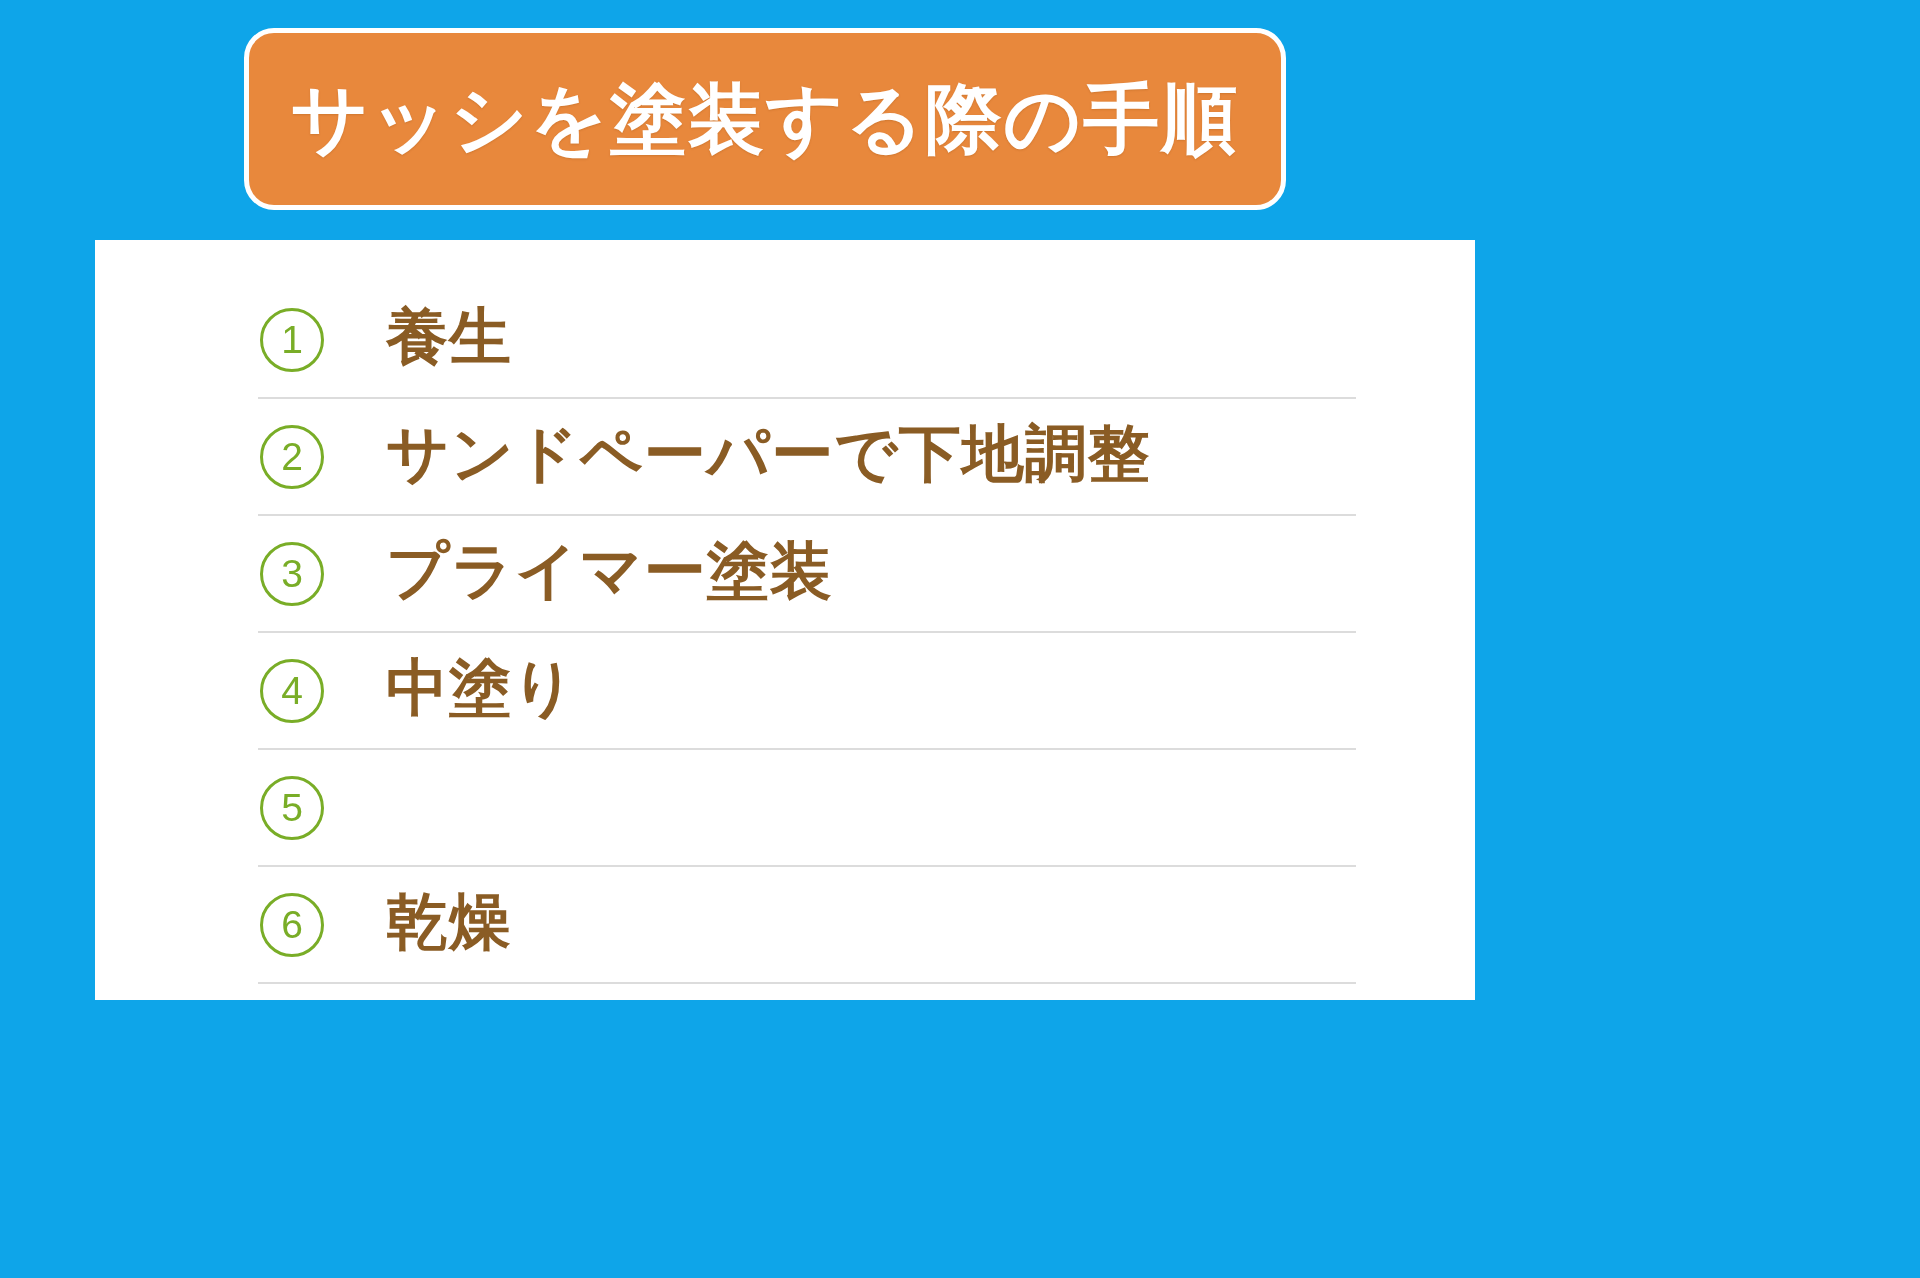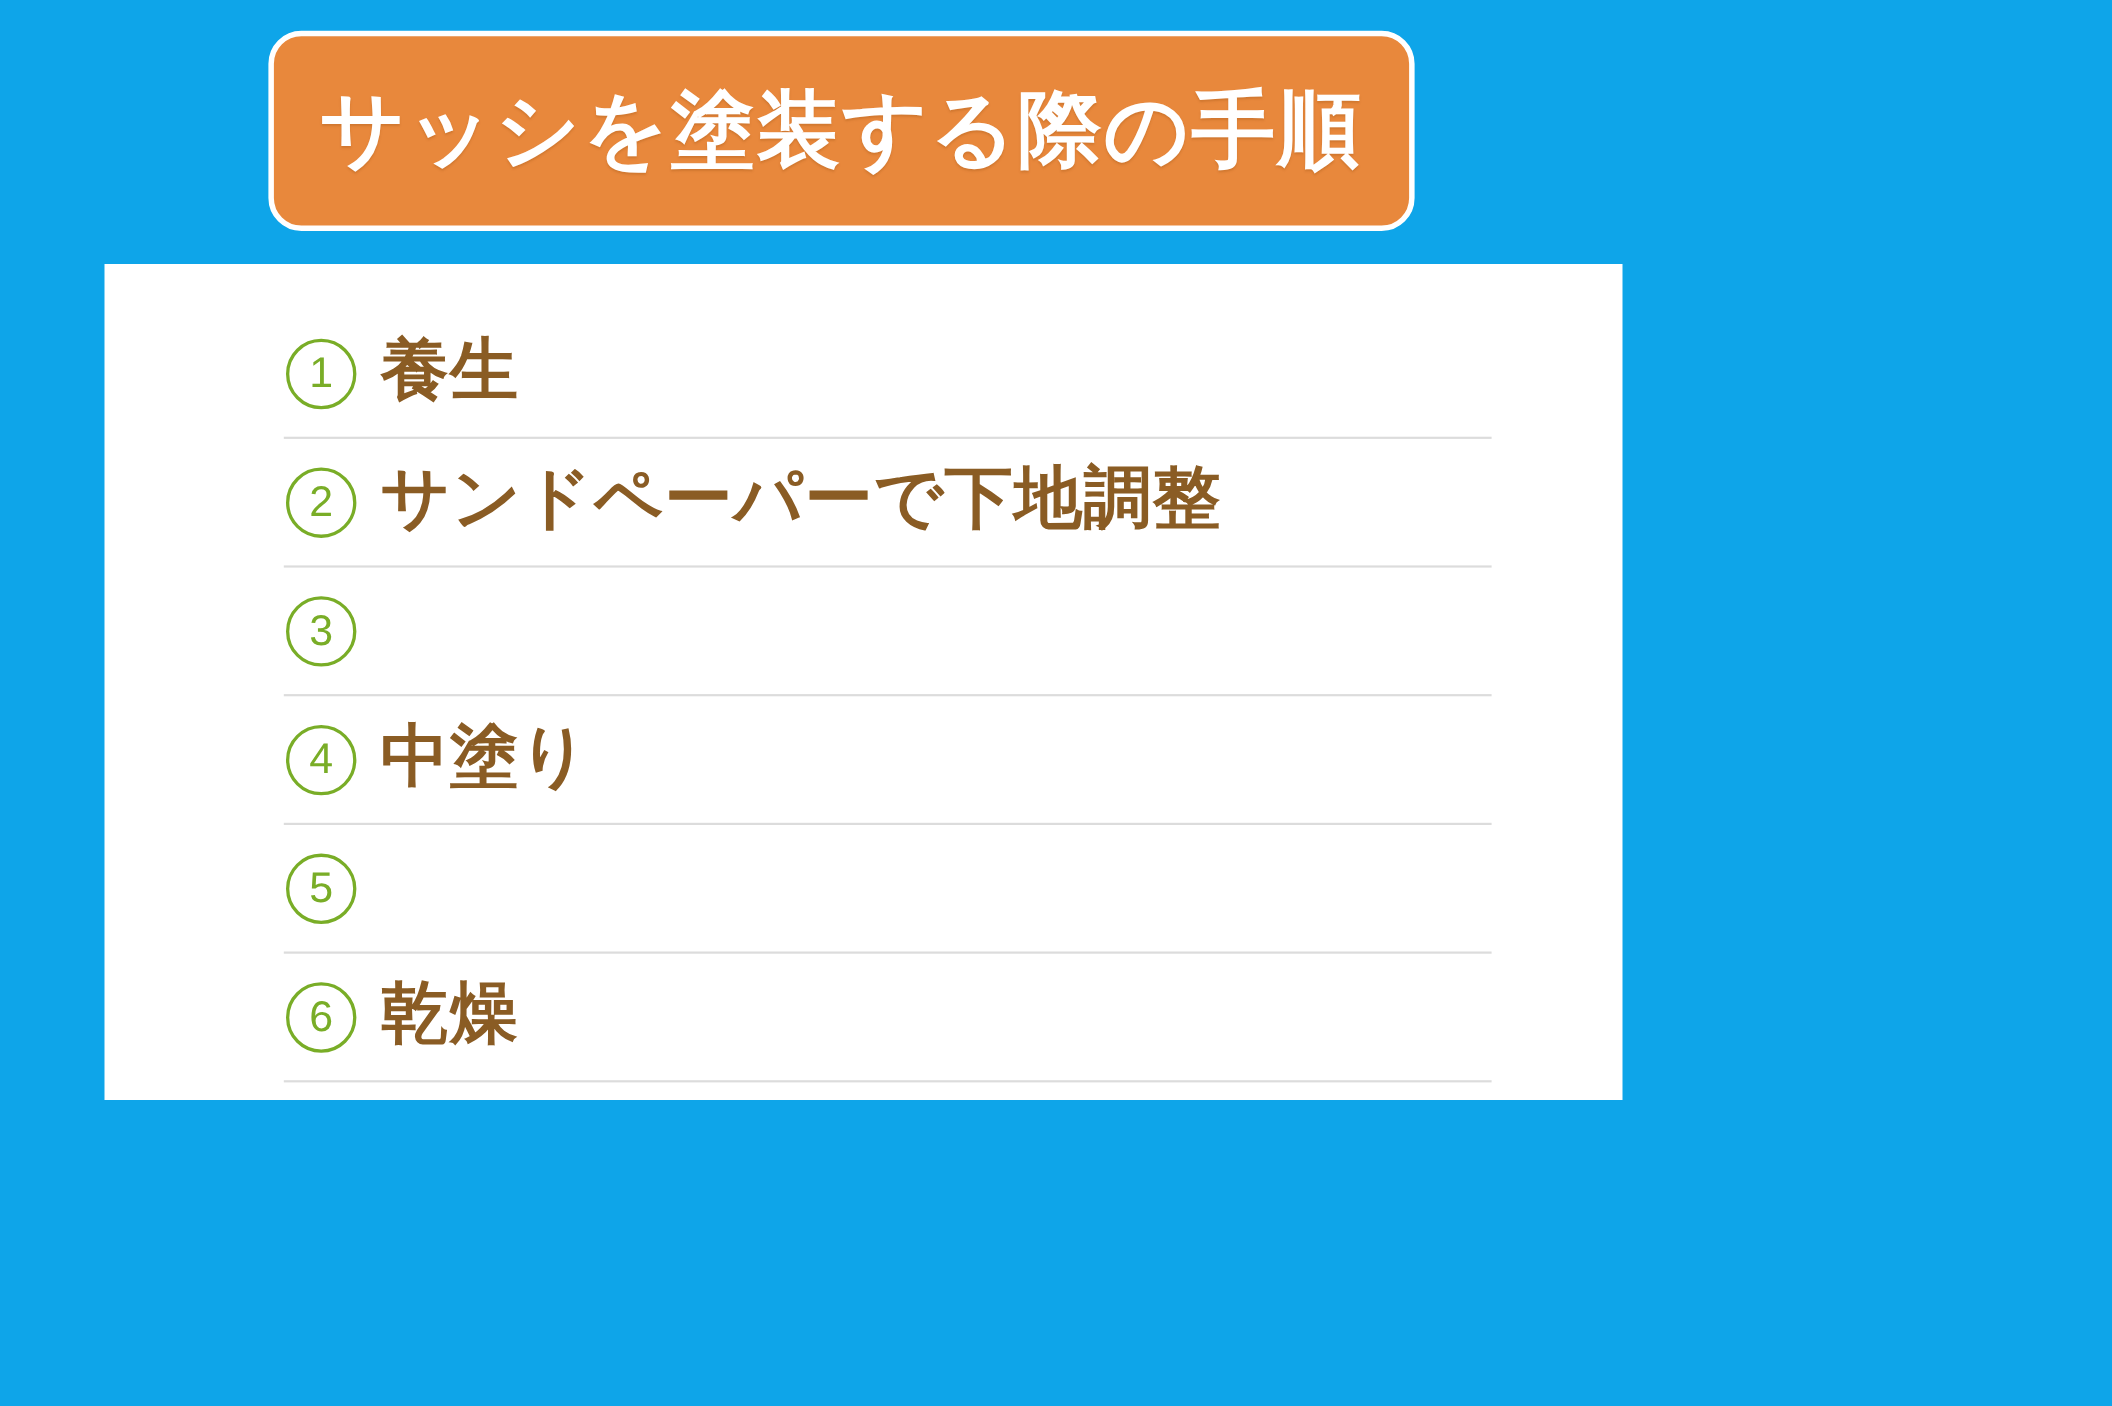--- a/index.html
+++ b/index.html
@@ -92,20 +92,21 @@
   }
 
   .step-label {
     color: #8a5c24;
     font-size: 62px;
     font-weight: bold;
     line-height: 1.05;
     letter-spacing: 1px;
     white-space: nowrap;
     padding-bottom: 6px;
+    margin-left: 40px;
   }
 </style>
 </head>
 <body>
 
 <div id="page-root">
 
   <div class="title-banner">
     <div class="title-text">サッシを塗装する際の手順</div>
   </div>
@@ -118,20 +119,21 @@
         <div class="step-label">養生</div>
       </div>
 
       <div class="step-row">
         <div class="step-num">2</div>
         <div class="step-label">サンドペーパーで下地調整</div>
       </div>
 
       <div class="step-row">
         <div class="step-num">3</div>
+        <div class="step-label">プライマー塗装</div>
       </div>
 
       <div class="step-row">
         <div class="step-num">4</div>
         <div class="step-label">中塗り</div>
       </div>
 
       <div class="step-row">
         <div class="step-num">5</div>
       </div>

